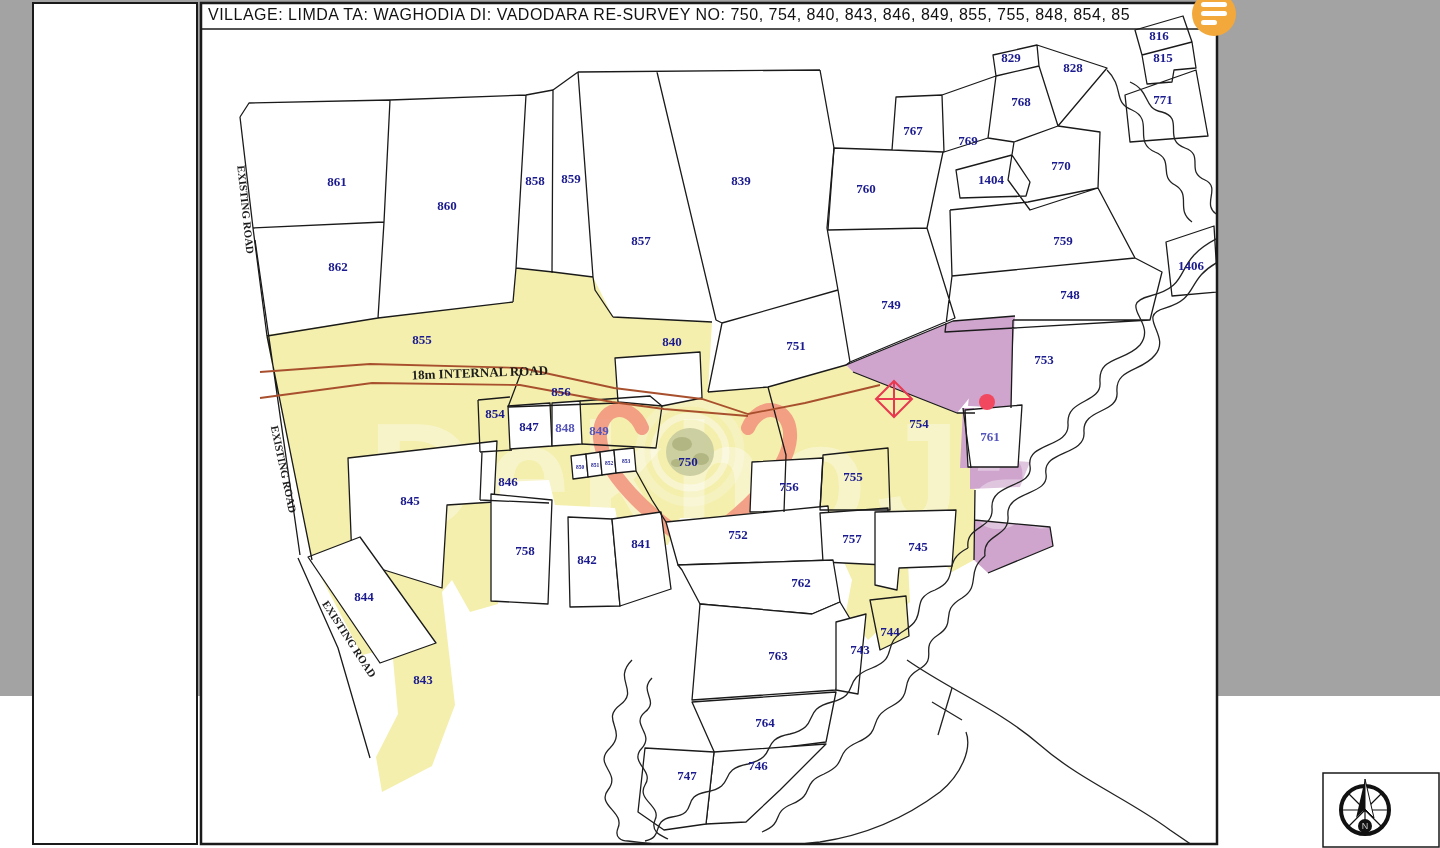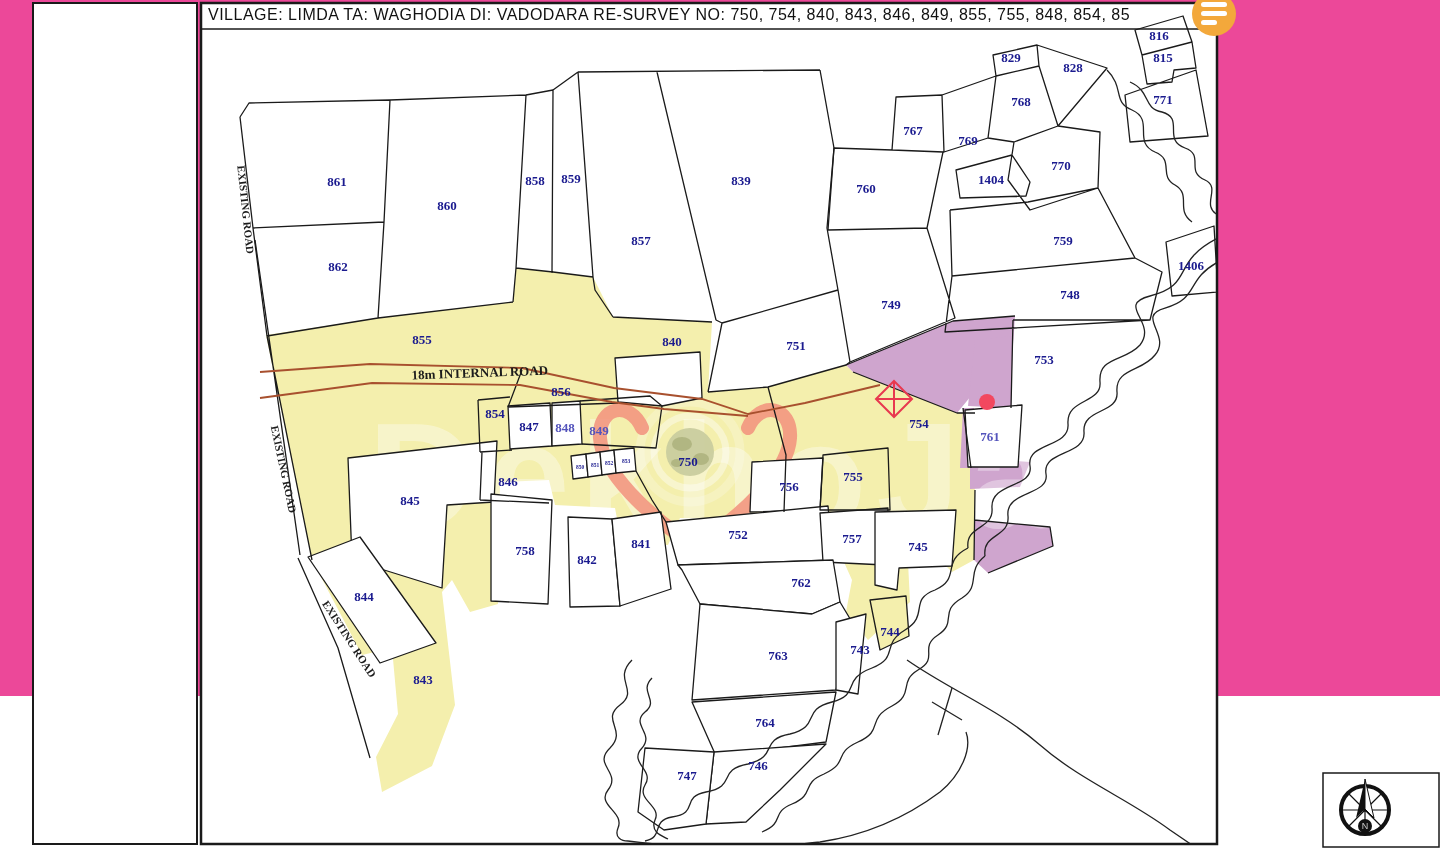--- a/index.html
+++ b/index.html
@@ -1,16 +1,16 @@
 <!DOCTYPE html>
 <html><head>
 <meta charset="utf-8">
 <style>
   html,body{margin:0;padding:0;background:#ffffff;width:1440px;height:848px;overflow:hidden;}
-  #stage{position:relative;width:1440px;height:696px;background:#ec4899;font-family:"Liberation Sans",sans-serif;}
+  #stage{position:relative;width:1440px;height:696px;background:#a3a3a3;font-family:"Liberation Sans",sans-serif;}
   svg{display:block}
   text{user-select:none}
   .title-text{font-family:"Liberation Sans",sans-serif;font-size:16px;letter-spacing:0.5px;fill:#111;}
   .parcel-num{font-family:"Liberation Serif",serif;font-weight:bold;font-size:13px;fill:#1b1b8f;text-anchor:middle;}
   .parcel-num.lt{fill:#5454bc;}
   .parcel-num.tiny{font-size:5.5px;}
   .road-label{font-family:"Liberation Serif",serif;font-weight:bold;fill:#1c1c1c;text-anchor:middle;}
   .wm-text{font-family:"Liberation Sans",sans-serif;font-weight:bold;fill:#ffffff;opacity:0.36;letter-spacing:10px;}
   .n-label{font-family:"Liberation Sans",sans-serif;font-size:9px;fill:#cccccc;text-anchor:middle;}
 </style>

